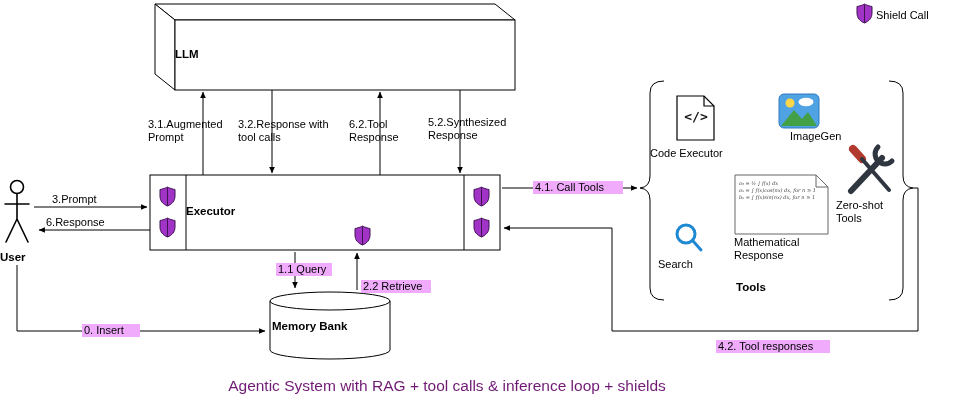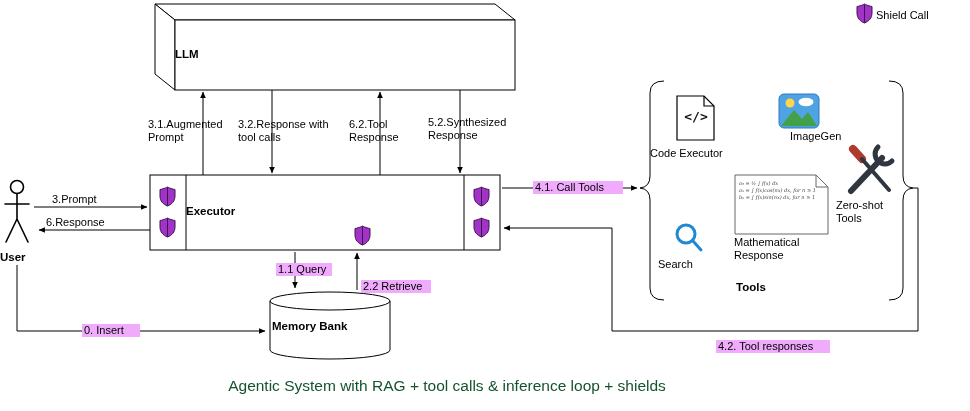--- a/index.html
+++ b/index.html
@@ -17,21 +17,21 @@
   .mathline{
     font-family:"DejaVu Serif",serif;font-style:italic;font-size:5px;line-height:7px;
     color:#444;white-space:nowrap;text-align:left;
   }
   .codeglyph{
     position:absolute;left:677px;top:109px;width:38px;text-align:center;
     font-family:"DejaVu Sans Mono",monospace;font-weight:700;font-size:13px;color:#111;
   }
   .title{
     position:absolute;left:0;top:377px;width:894px;text-align:center;
-    font-size:15.5px;color:#14532d;
+    font-size:15.5px;color:#701a75;
   }
 </style>
 </head>
 <body>
 
 <div id="stage">
 
   <svg id="wires" viewBox="0 0 970 411" xmlns="http://www.w3.org/2000/svg">
     <defs>
       <marker id="arrow" viewBox="0 0 10 10" refX="8.5" refY="5" markerWidth="7" markerHeight="7" orient="auto-start-reverse">

